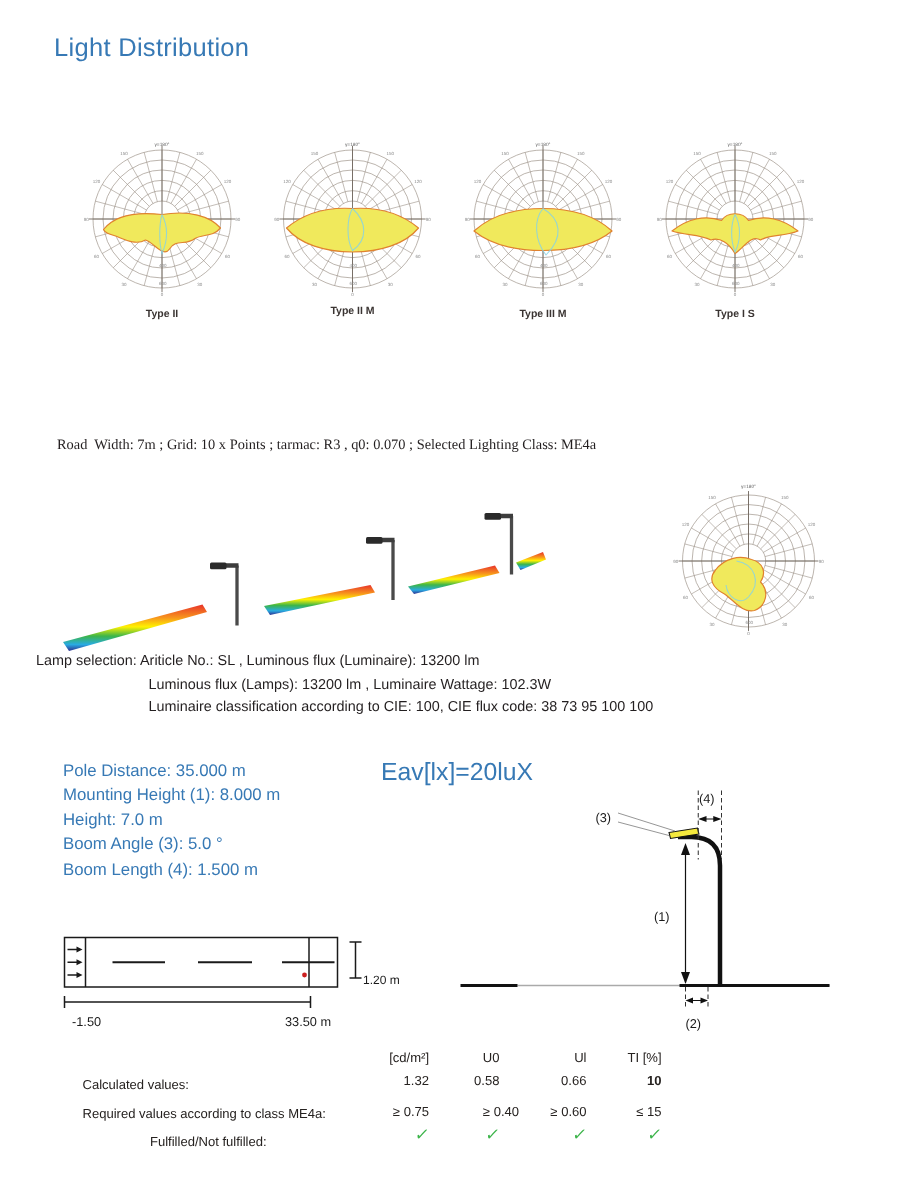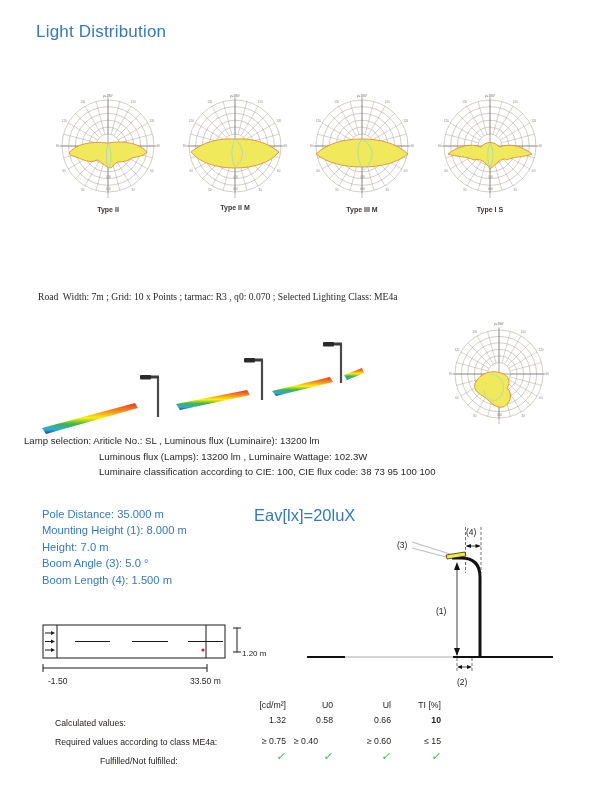--- a/index.html
+++ b/index.html
@@ -446,21 +446,21 @@
   <div class="abs tbl-cell" style="left:371px;top:700px;">TI [%]</div>
 
   <div class="abs tbl-label" style="left:55px;top:718px;">Calculated values:</div>
   <div class="abs tbl-cell" style="left:216px;top:715px;">1.32</div>
   <div class="abs tbl-cell" style="left:263px;top:715px;">0.58</div>
   <div class="abs tbl-cell" style="left:321px;top:715px;">0.66</div>
   <div class="abs tbl-cell" style="left:371px;top:715px;font-weight:bold;">10</div>
 
   <div class="abs tbl-label" style="left:55px;top:737px;">Required values according to class ME4a:</div>
   <div class="abs tbl-cell" style="left:216px;top:736px;">≥ 0.75</div>
-  <div class="abs tbl-cell" style="left:248px;top:736px;">≥ 0.40</div>
+  <div class="abs tbl-cell" style="left:276px;top:736px;">≥ 0.40</div>
   <div class="abs tbl-cell" style="left:321px;top:736px;">≥ 0.60</div>
   <div class="abs tbl-cell" style="left:371px;top:736px;">≤ 15</div>
 
   <div class="abs tbl-label" style="left:55px;top:756px;padding-left:45px;">Fulfilled/Not fulfilled:</div>
   <div class="abs tbl-cell check" style="left:216px;top:750px;">✓</div>
   <div class="abs tbl-cell check" style="left:263px;top:750px;">✓</div>
   <div class="abs tbl-cell check" style="left:321px;top:750px;">✓</div>
   <div class="abs tbl-cell check" style="left:371px;top:750px;">✓</div>
 
 </div>

